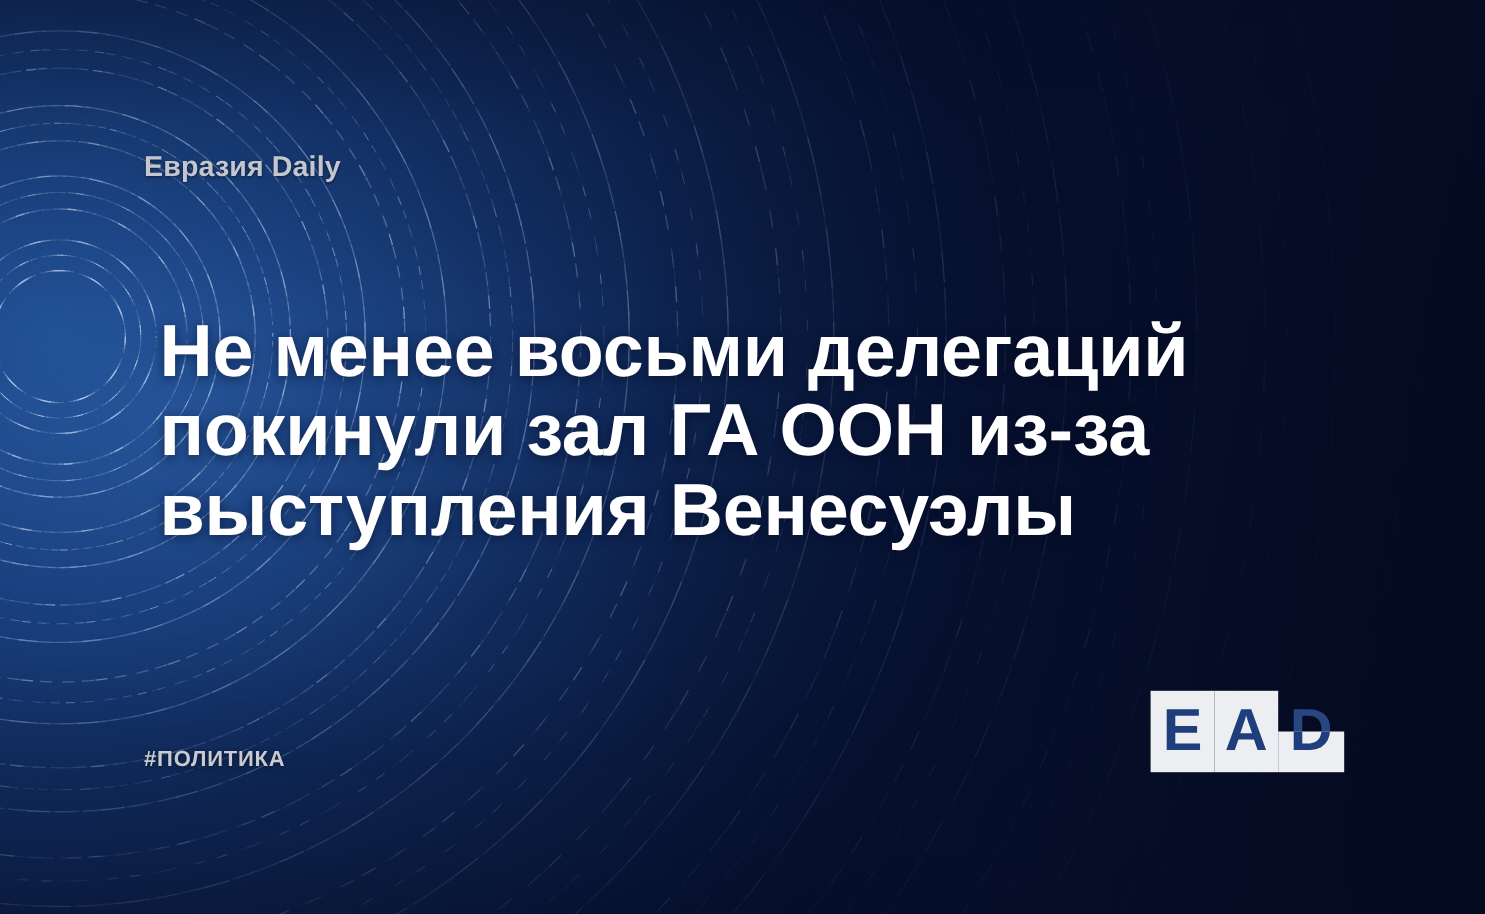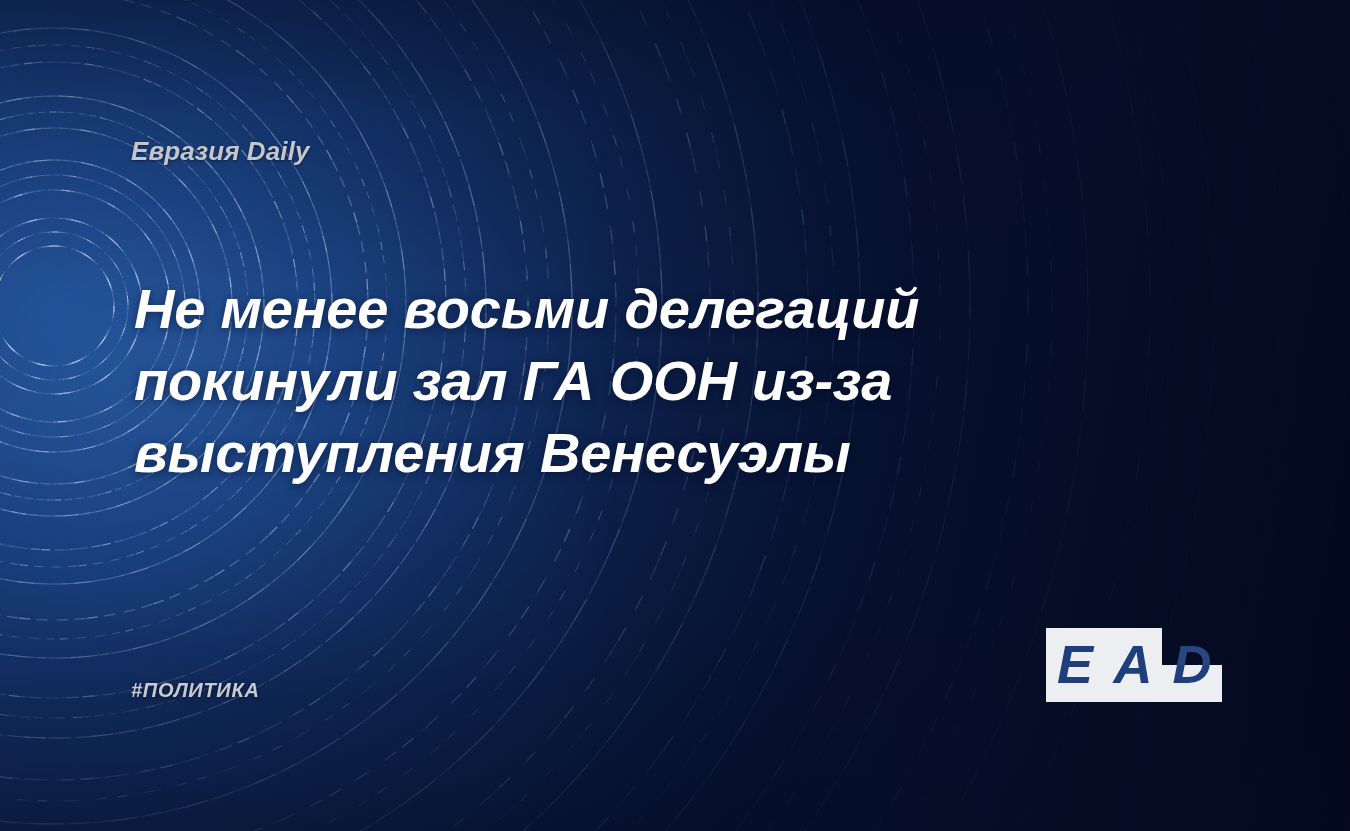--- a/index.html
+++ b/index.html
@@ -69,42 +69,41 @@
     position: absolute;
     inset: 0;
     opacity: 0.95;
   }
   .trails svg { display: block; width: 100%; height: 100%; }
 
   
   .content {
     position: absolute;
     inset: 0;
-    font-style: italic;
   }
 
   .brand {
     position: absolute;
     left: 131px;
     top: 136px;
     font-size: 26px;
     font-weight: 700;
     letter-spacing: 0.1px;
     color: #c3c7cd;
     text-shadow: 0 1px 3px rgba(0,0,0,0.5);
     white-space: nowrap;
   }
 
   .headline {
     position: absolute;
     left: 129px;
     top: 268px;
     width: 1060px;
-    margin: 5px;
-    font-size: 56px;
+    margin: 16px;
+    font-size: 67px;
     line-height: 72px;
     font-weight: 700;
     color: #ffffff;
     letter-spacing: -0.2px;
     text-shadow: 0 2px 10px rgba(0,10,34,0.55);
   }
 
   .tag {
     position: absolute;
     left: 131px;

